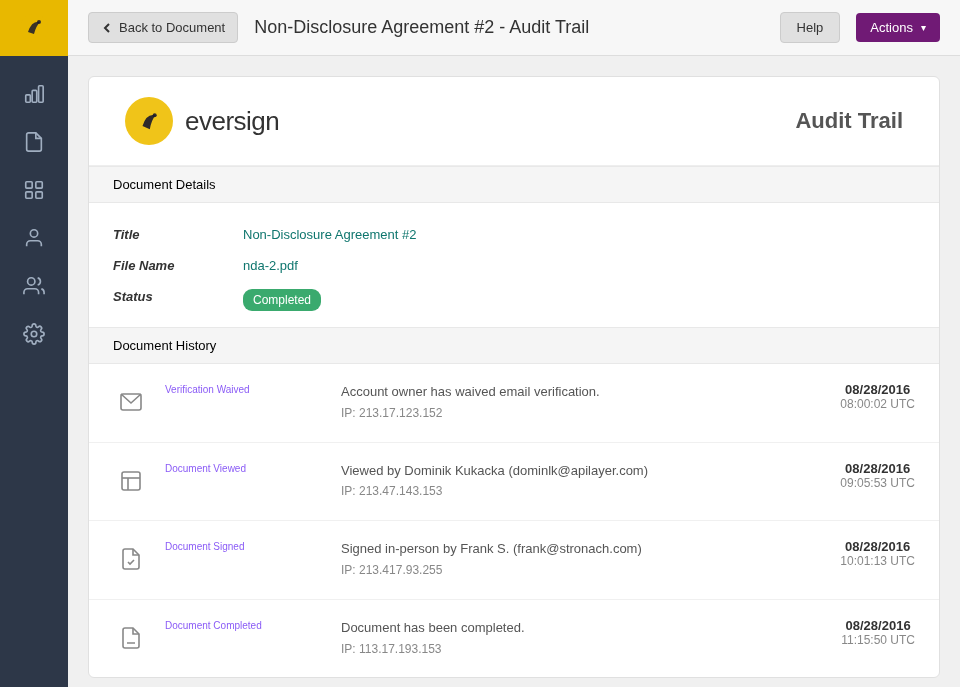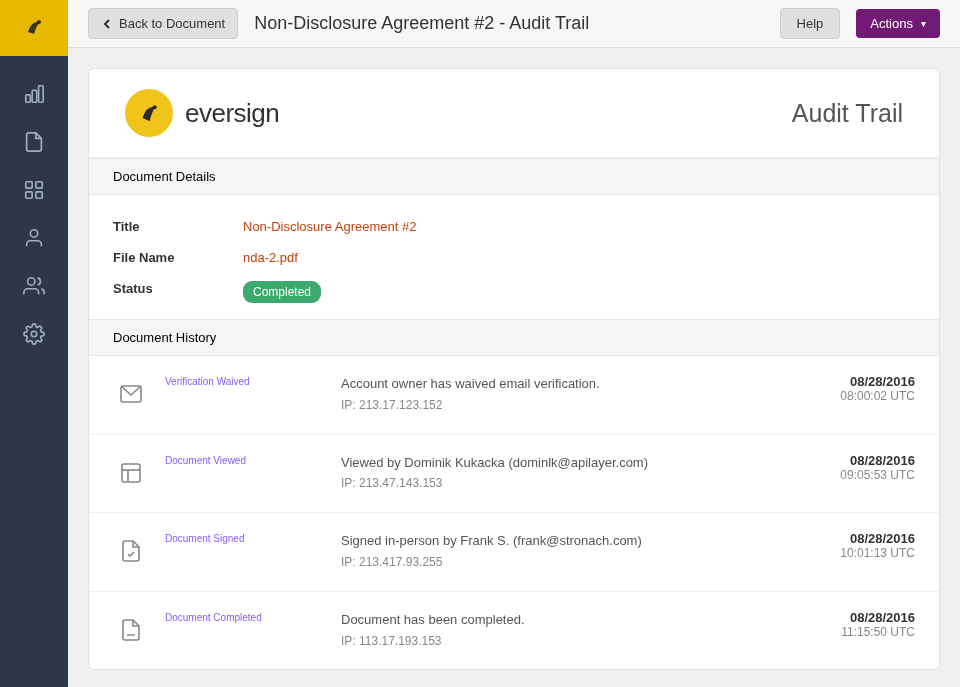--- a/index.html
+++ b/index.html
@@ -47,21 +47,21 @@
     
     #main {
       flex: 1;
       display: flex;
       flex-direction: column;
       overflow: hidden;
     }
 
     
     #topbar {
-      height: 48px;
+      height: 56px;
       background: #f7f7f7;
       border-bottom: 1px solid #ddd;
       display: flex;
       align-items: center;
       padding: 0 20px;
       gap: 16px;
       flex-shrink: 0;
     }
     .back-btn {
       display: flex;
@@ -145,23 +145,23 @@
       justify-content: center;
     }
     .eversign-logo-circle svg { width: 26px; height: 26px; }
     .eversign-name {
       font-size: 26px;
       font-weight: 400;
       color: #333;
       letter-spacing: -0.5px;
     }
     .audit-trail-label {
-      font-size: 25px;
+      font-size: 22px;
       color: #555;
-      font-weight: 400;
+      font-weight: 700;
     }
 
     
     .section-header {
       background: #f5f5f5;
       padding: 10px 24px;
       font-size: 13px;
       color: #000000;
       font-weight: 500;
       border-top: 1px solid #e8e8e8;
@@ -176,23 +176,24 @@
       display: flex;
       align-items: flex-start;
       padding: 8px 0;
     }
     .detail-label {
       width: 130px;
       font-weight: 600;
       color: #333;
       font-size: 13px;
       flex-shrink: 0;
+      font-style: italic;
     }
     .detail-value {
-      color: #c2410c;
+      color: #0f766e;
       font-size: 13px;
     }
     .status-badge {
       background: #3aaa6e;
       color: #fff;
       padding: 4px 10px;
       border-radius: 9px;
       font-size: 12px;
       font-weight: 500;
     }
@@ -226,21 +227,21 @@
       padding-top: 2px;
     }
     .history-desc-col {
       flex: 1;
       font-size: 13px;
       color: #555;
       line-height: 1.6;
     }
     .history-desc-col .ip { color: #888; font-size: 12px; }
     .history-date-col {
-      text-align: right;
+      text-align: center;
       flex-shrink: 0;
       font-size: 13px;
     }
     .history-date-col .date { font-weight: 700; color: #333; }
     .history-date-col .time { color: #888; font-size: 12px; }
   </style>
 </head>
 <body>
 
 <div id="sidebar">

